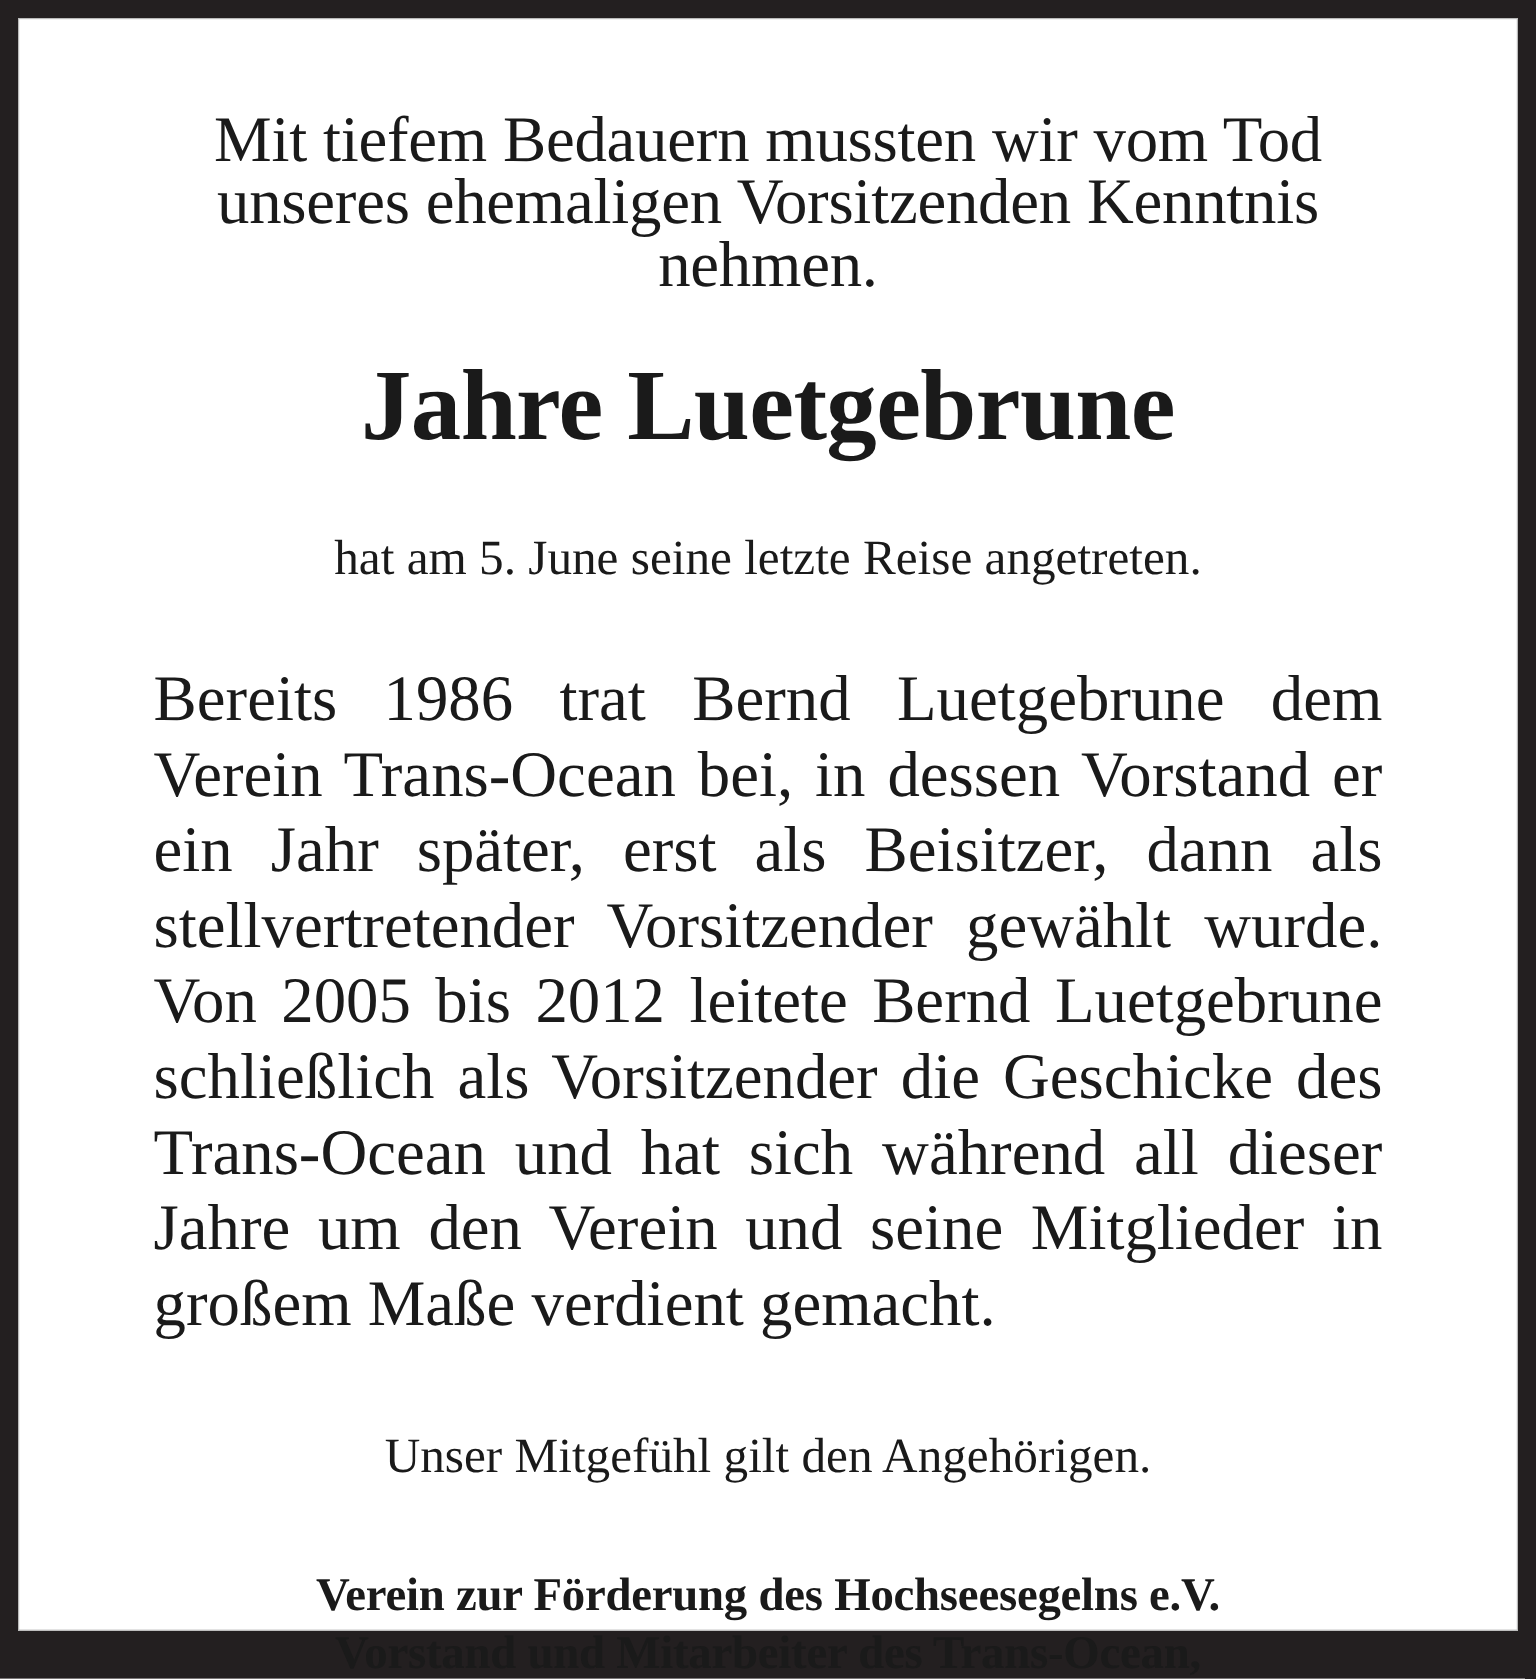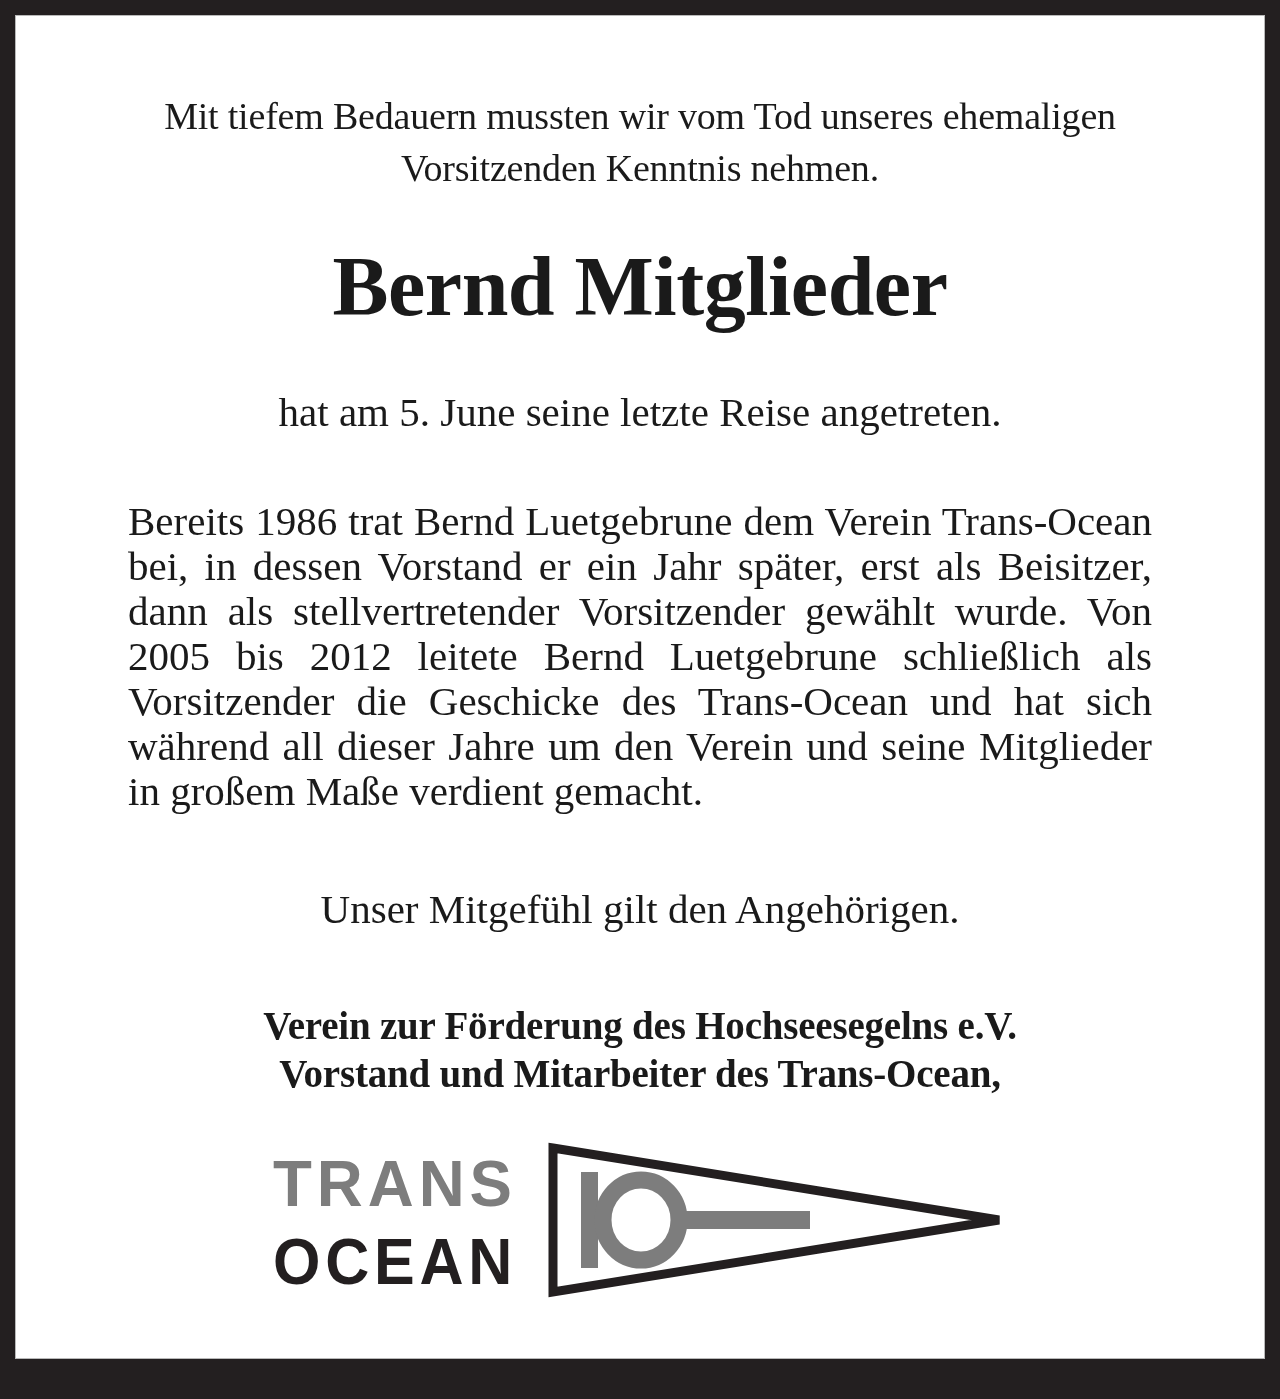--- a/index.html
+++ b/index.html
@@ -32,21 +32,21 @@
     padding: 74px 0 0 0;
     position: relative;
   }
 
   .center-block {
     text-align: center;
     color: #1a1a1a;
   }
 
   .intro {
-    font-size: 38px;
+    font-size: 54px;
     line-height: 52px;
     letter-spacing: -0.2px;
     padding: 0 90px;
     margin: 0;
   }
 
   .deceased-name {
     font-size: 84px;
     line-height: 96px;
     font-weight: bold;
@@ -58,22 +58,22 @@
   .date-line {
     font-size: 41px;
     line-height: 50px;
     margin: 52px 0 0 0;
     padding: 0 70px;
   }
 
   .body-text {
     text-align: justify;
     text-align-last: left;
-    font-size: 41px;
-    line-height: 45px;
+    font-size: 54px;
+    line-height: 63px;
     color: #1a1a1a;
     margin: 62px 112px 0 112px;
     hyphens: manual;
   }
 
   .condolence {
     font-size: 41px;
     line-height: 50px;
     margin: 70px 0 0 0;
     padding: 0 80px;
@@ -111,21 +111,21 @@
   .burgee { display: block; }
 </style>
 </head>
 <body>
 
 <div id="notice">
   <div id="sheet">
 
     <p class="center-block intro">Mit tiefem Bedauern mussten wir vom Tod unseres ehemaligen Vorsitzenden Kenntnis nehmen.</p>
 
-    <h1 class="center-block deceased-name">Bernd Mitglieder</h1>
+    <h1 class="center-block deceased-name">Jahre Luetgebrune</h1>
 
     <p class="center-block date-line">hat am 5. June seine letzte Reise angetreten.</p>
 
     <p class="body-text">Bereits 1986 trat Bernd Luetgebrune dem Verein Trans-Ocean bei, in dessen Vorstand er ein Jahr später, erst als Beisitzer, dann als stellvertretender Vorsitzender gewählt wurde. Von 2005 bis 2012 leitete Bernd Luetgebrune schließlich als Vorsitzender die Geschicke des Trans-Ocean und hat sich während all dieser Jahre um den Verein und seine Mitglieder in großem Maße verdient gemacht.</p>
 
     <p class="center-block condolence">Unser Mitgefühl gilt den Angehörigen.</p>
 
     <div class="center-block signature">
       <div>Verein zur Förderung des Hochseesegelns e.V.</div>
       <div>Vorstand und Mitarbeiter des Trans-Ocean,</div>

